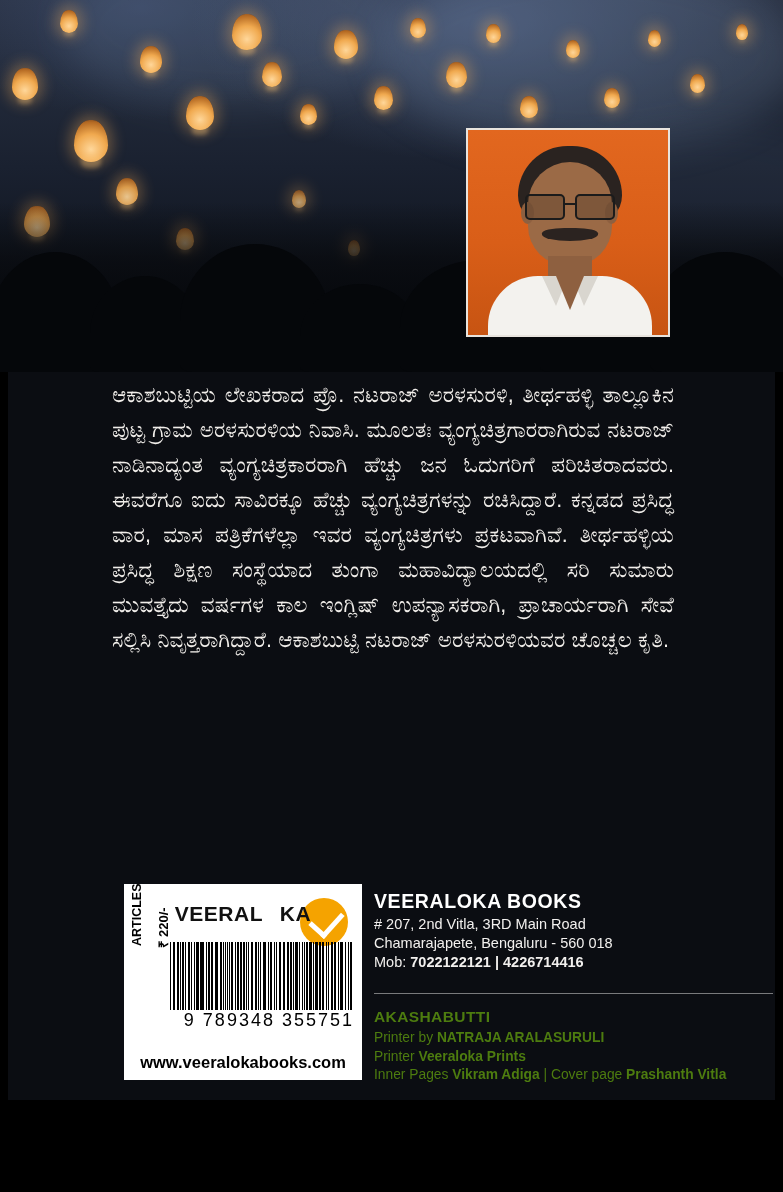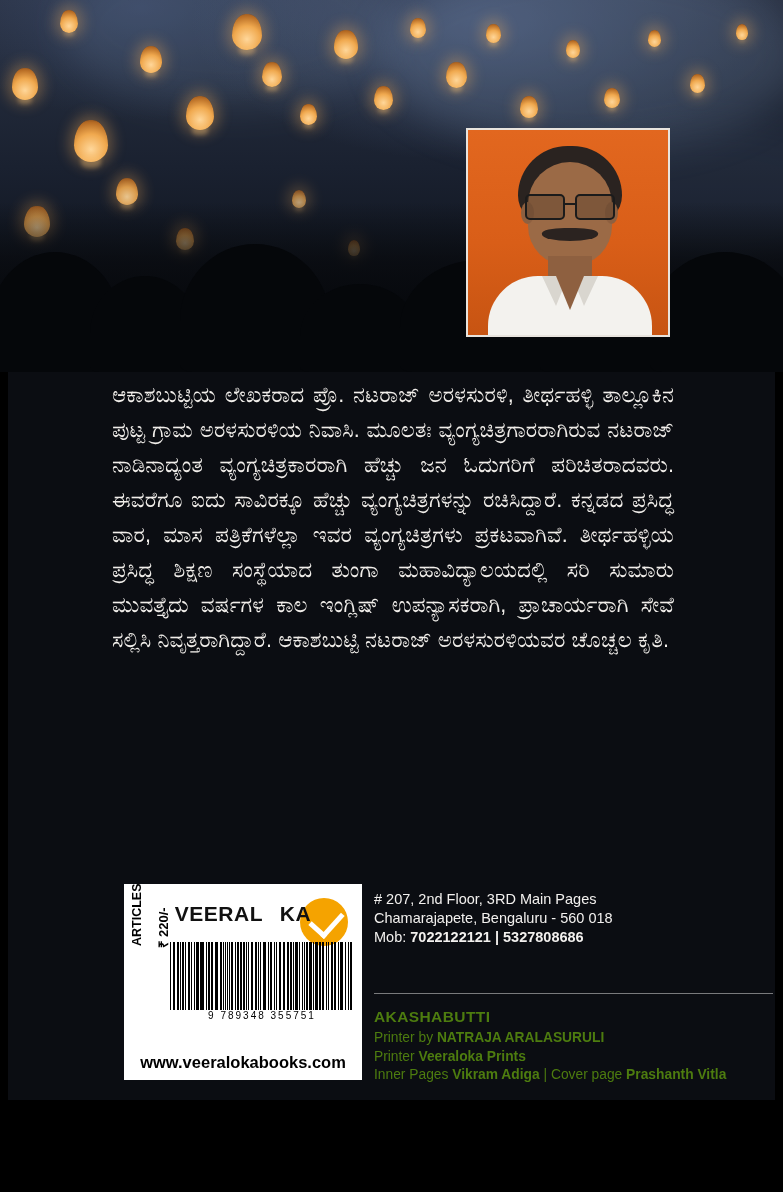--- a/index.html
+++ b/index.html
@@ -259,24 +259,24 @@
   }
   .bars i {
     display: block;
     background: #000;
   }
   .barcode-digits {
     position: absolute;
     left: 0;
     top: 68px;
     width: 184px;
-    font-size: 10px;
+    font-size: 18px;
     letter-spacing: 2px;
     color: #000;
-    text-align: center;
+    text-align: right;
     font-family: "Liberation Sans", sans-serif;
   }
   .vertical-label {
     position: absolute;
     left: 6px;
     top: 62px;
     width: 84px;
     font-size: 12.5px;
     font-weight: bold;
     transform: rotate(-90deg);
@@ -557,25 +557,26 @@
           <i style="width: 2px; margin-right: 1px;"></i>
           <i style="width: 2px; margin-right: 2px;"></i>
         </div>
       <div class="barcode-digits">9  789348  355751</div>
     </div>
 
     <div class="site-url">www.veeralokabooks.com</div>
   </div>
 
   <div class="pub-block">
-    <div class="pub-line"># 207, 2nd Floor, 3RD Main Pages</div>
+    <div class="pub-name">VEERALOKA BOOKS</div>
+    <div class="pub-line"># 207, 2nd Vitla, 3RD Main Road</div>
     <div class="pub-line">Chamarajapete, Bengaluru - 560 018</div>
     <div class="pub-line">
       <span>Mob:</span>
-      <b>7022122121 | 5327808686</b>
+      <b>7022122121 | 4226714416</b>
     </div>
   </div>
 
   <div class="divider"></div>
 
   <div class="credits">
     <div class="title">AKASHABUTTI</div>
     <div class="row">
       <span>Printer by</span>
       <b>NATRAJA ARALASURULI</b>

